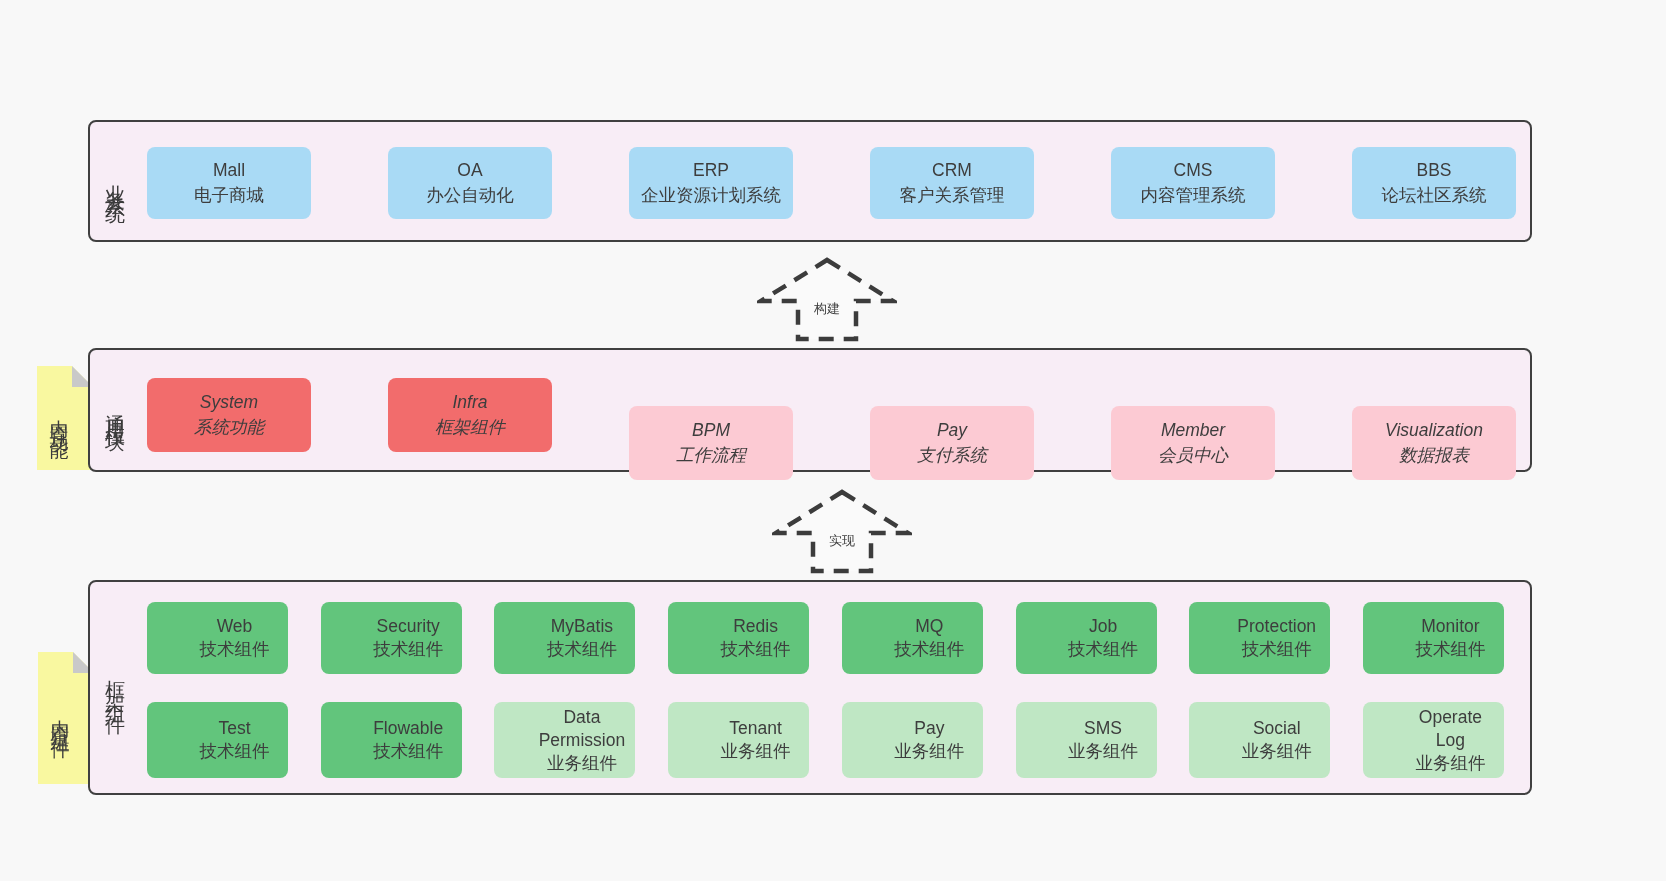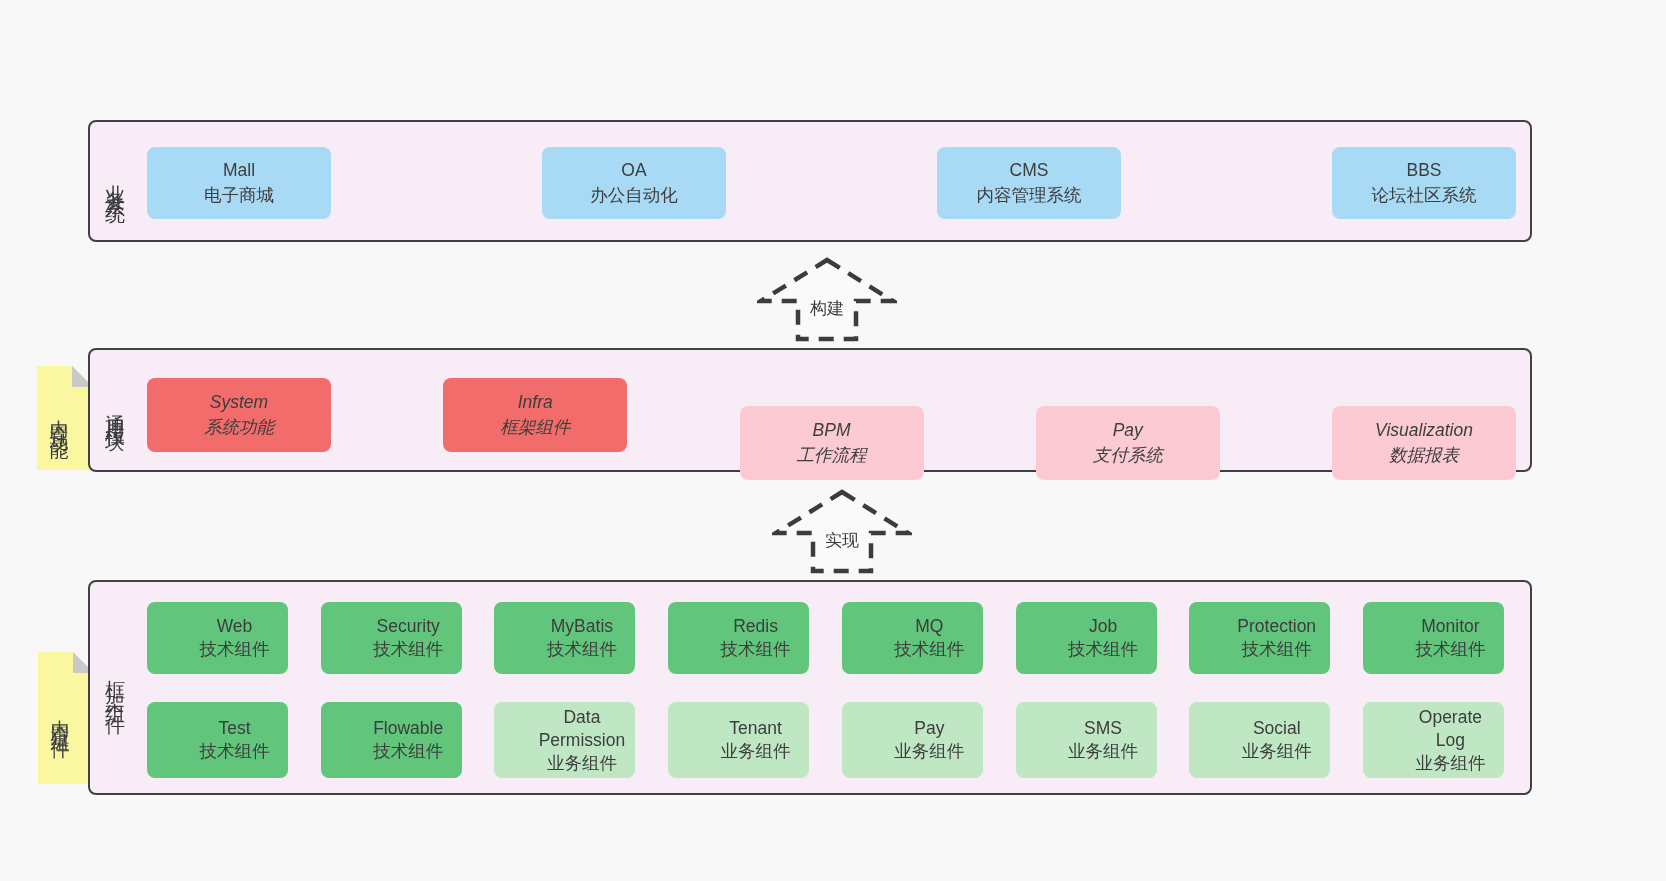--- a/index.html
+++ b/index.html
@@ -46,42 +46,42 @@
   }
   .row-6{width:1369px;}
   .row-8{width:1357px;}
 
   .dbox{
     border-radius:8px;display:flex;flex-direction:column;
     align-items:center;justify-content:center;text-align:center;
     font-size:17.5px;line-height:25px;color:#3d3d3d;
     box-sizing:border-box;padding:2px 6px;
   }
-  .dbox.w-lg{width:184px;}
+  .dbox.w-lg{width:164px;}
   .dbox.w-sm{width:141px;}
   .h-top{height:72px;}
   .h-mid{height:74px;}
   .h-b1{height:72px;}
   .h-b2{height:76px;}
   .dbox .en{display:block;}
   .w-sm .en{max-width:104px;}
   .w-sm{line-height:23px;padding-left:40px;}
 
   .c-blue{background:#a9daf5;}
   .c-red{background:#f26c6c;}
   .c-pink{background:#fccad3;margin-top:28px;}
   .c-gdark{background:#62c57c;}
   .c-glight{background:#bfe7c4;}
 
   
   .uparrow{position:absolute;width:140px;height:88px;}
   .uparrow svg{position:absolute;inset:0;}
   .arrow-label{
     position:absolute;left:0;right:0;top:42px;height:24px;line-height:24px;
-    text-align:center;font-size:17px;color:#3d3d3d;
+    text-align:center;font-size:13px;color:#3d3d3d;
   }
 </style>
 </head>
 <body>
 
 <div id="stage">
 
   <div class="note" style="left:37px;top:366px;width:56px;height:104px;">
     <div class="note-body"></div>
     <div class="note-fold"></div>
@@ -97,20 +97,28 @@
   <div class="section" style="top:120px;height:122px;">
     <div class="vlabel">业务系统</div>
     <div class="box-row row-6" style="top:25px;">
       <div class="dbox w-lg h-top c-blue">
         <span class="en">Mall</span>
         <span class="zh">电子商城</span>
       </div>
       <div class="dbox w-lg h-top c-blue">
         <span class="en">OA</span>
         <span class="zh">办公自动化</span>
+      </div>
+      <div class="dbox w-lg h-top c-blue">
+        <span class="en">ERP</span>
+        <span class="zh">企业资源计划系统</span>
+      </div>
+      <div class="dbox w-lg h-top c-blue">
+        <span class="en">CRM</span>
+        <span class="zh">客户关系管理</span>
       </div>
       <div class="dbox w-lg h-top c-blue">
         <span class="en">CMS</span>
         <span class="zh">内容管理系统</span>
       </div>
       <div class="dbox w-lg h-top c-blue">
         <span class="en">BBS</span>
         <span class="zh">论坛社区系统</span>
       </div>
     </div>
@@ -136,20 +144,24 @@
       </div>
       <div class="dbox w-lg h-mid c-pink">
         <span class="en">BPM</span>
         <span class="zh">工作流程</span>
       </div>
       <div class="dbox w-lg h-mid c-pink">
         <span class="en">Pay</span>
         <span class="zh">支付系统</span>
       </div>
       <div class="dbox w-lg h-mid c-pink">
+        <span class="en">Member</span>
+        <span class="zh">会员中心</span>
+      </div>
+      <div class="dbox w-lg h-mid c-pink">
         <span class="en">Visualization</span>
         <span class="zh">数据报表</span>
       </div>
     </div>
   </div>
 
   <div class="uparrow" style="left:772px;top:487px;">
     <svg viewBox="0 0 140 88" width="140" height="88">
       <path d="M70 5 L136 46 L99 46 L99 84 L41 84 L41 46 L4 46 Z" fill="#fafafa" stroke="#3c3c3c" stroke-width="4.5" stroke-dasharray="15 10" stroke-linejoin="miter"></path>
     </svg>

